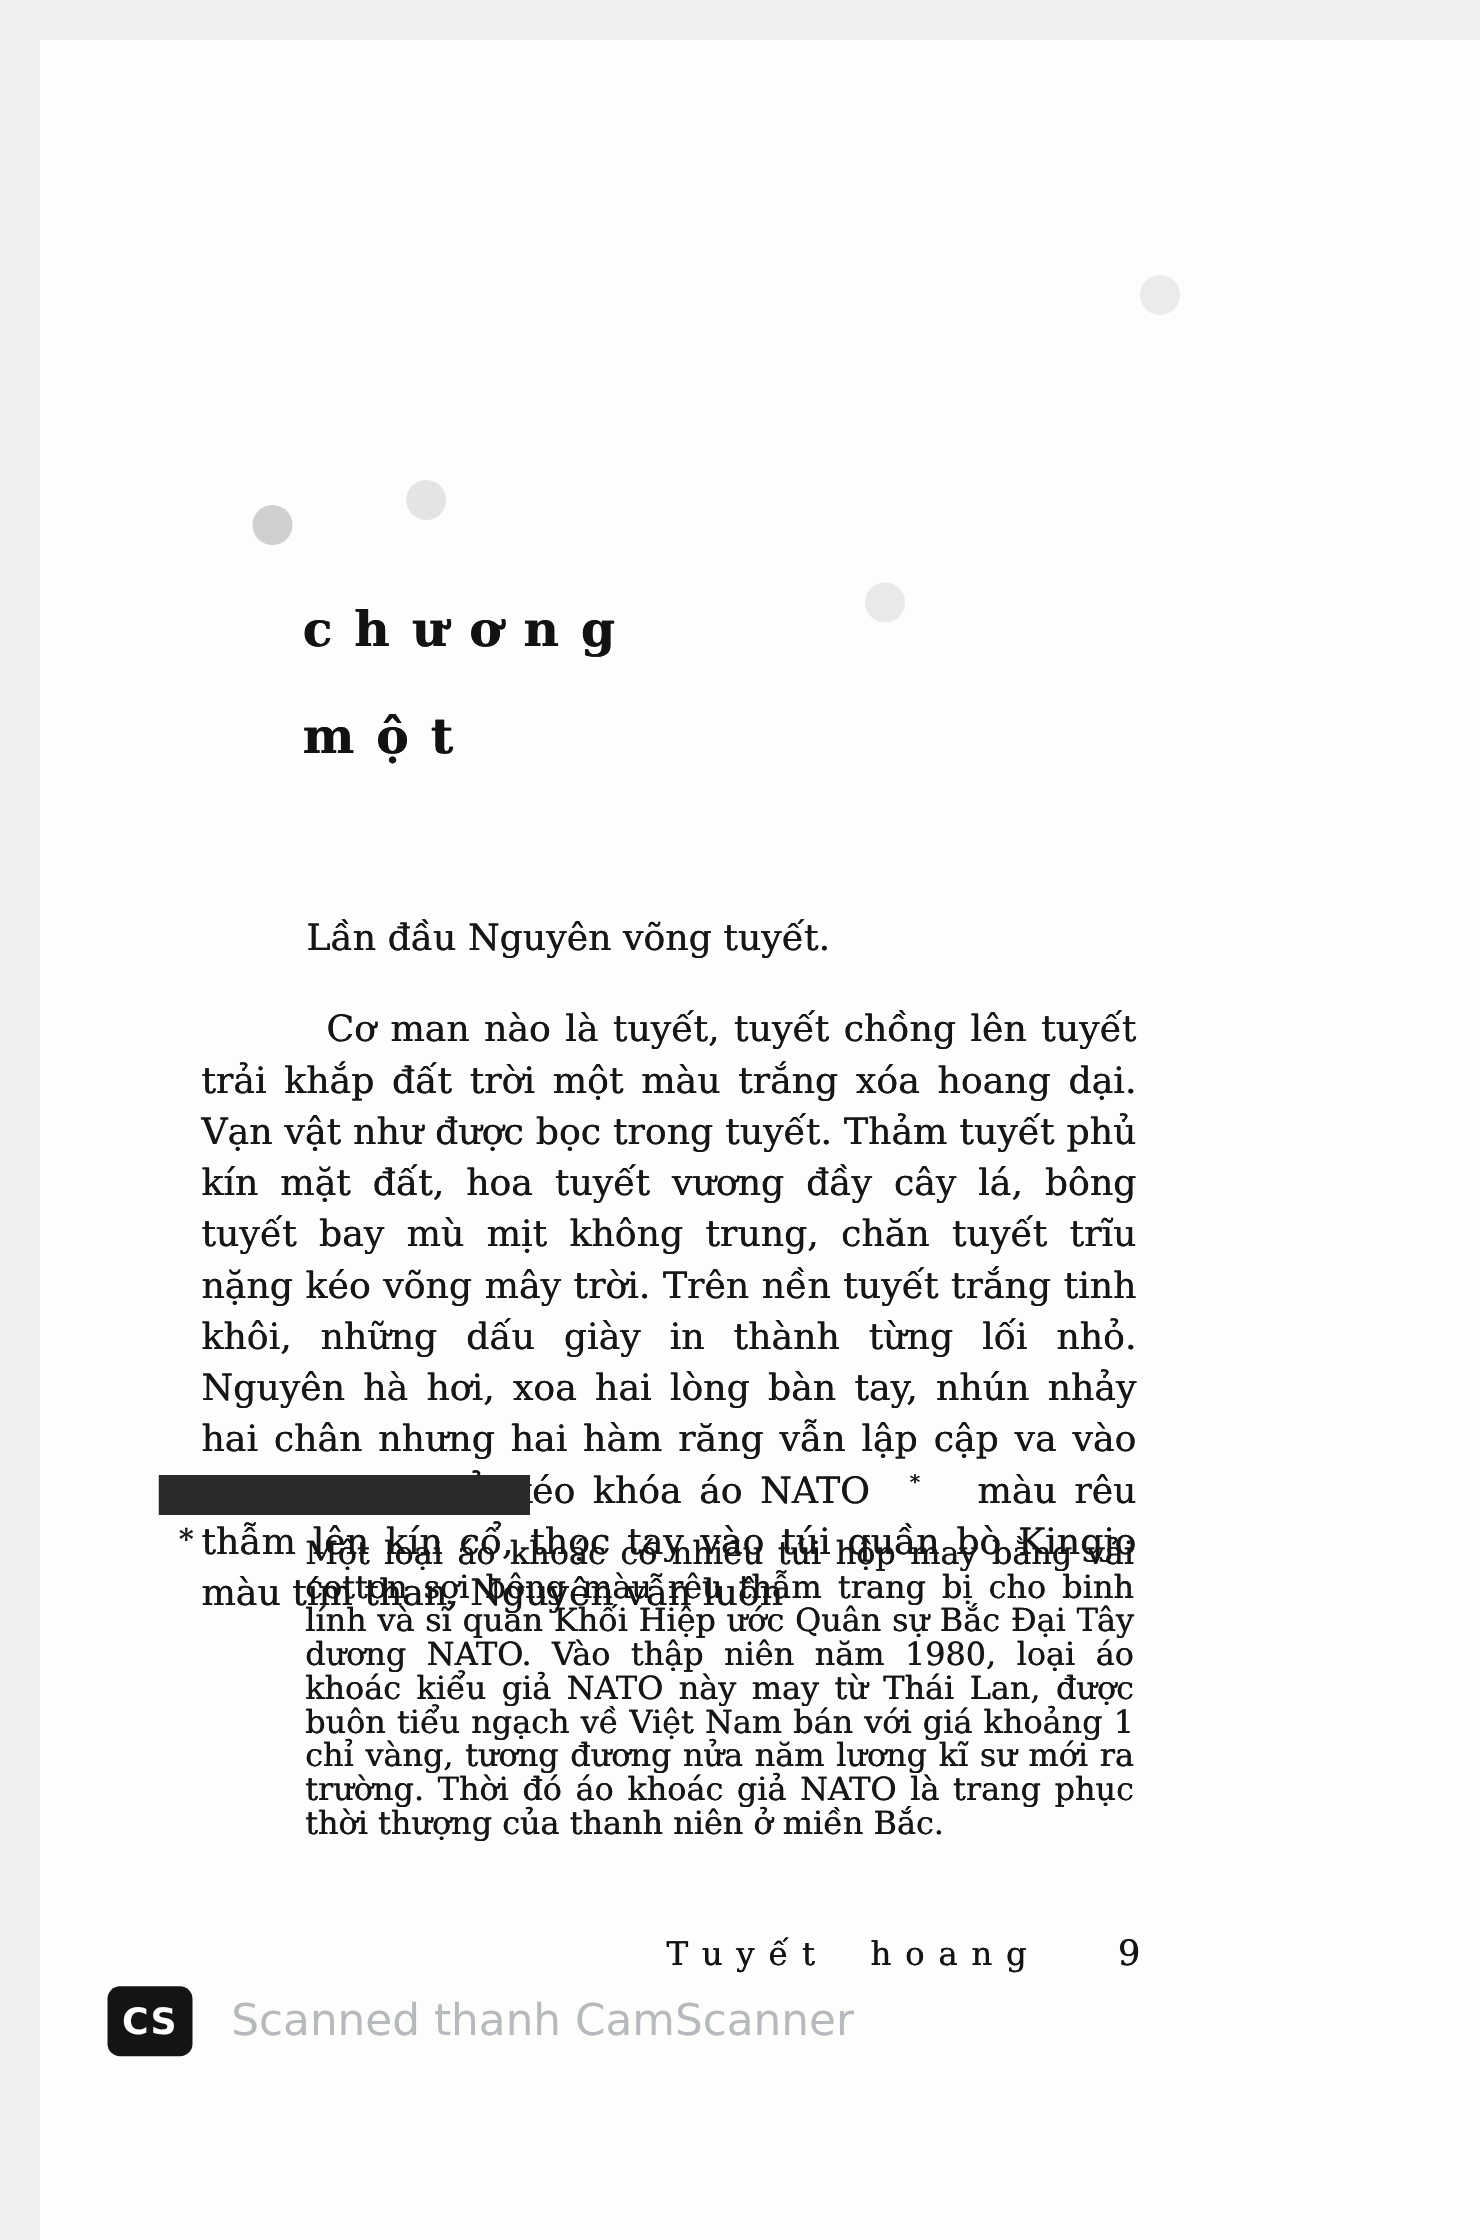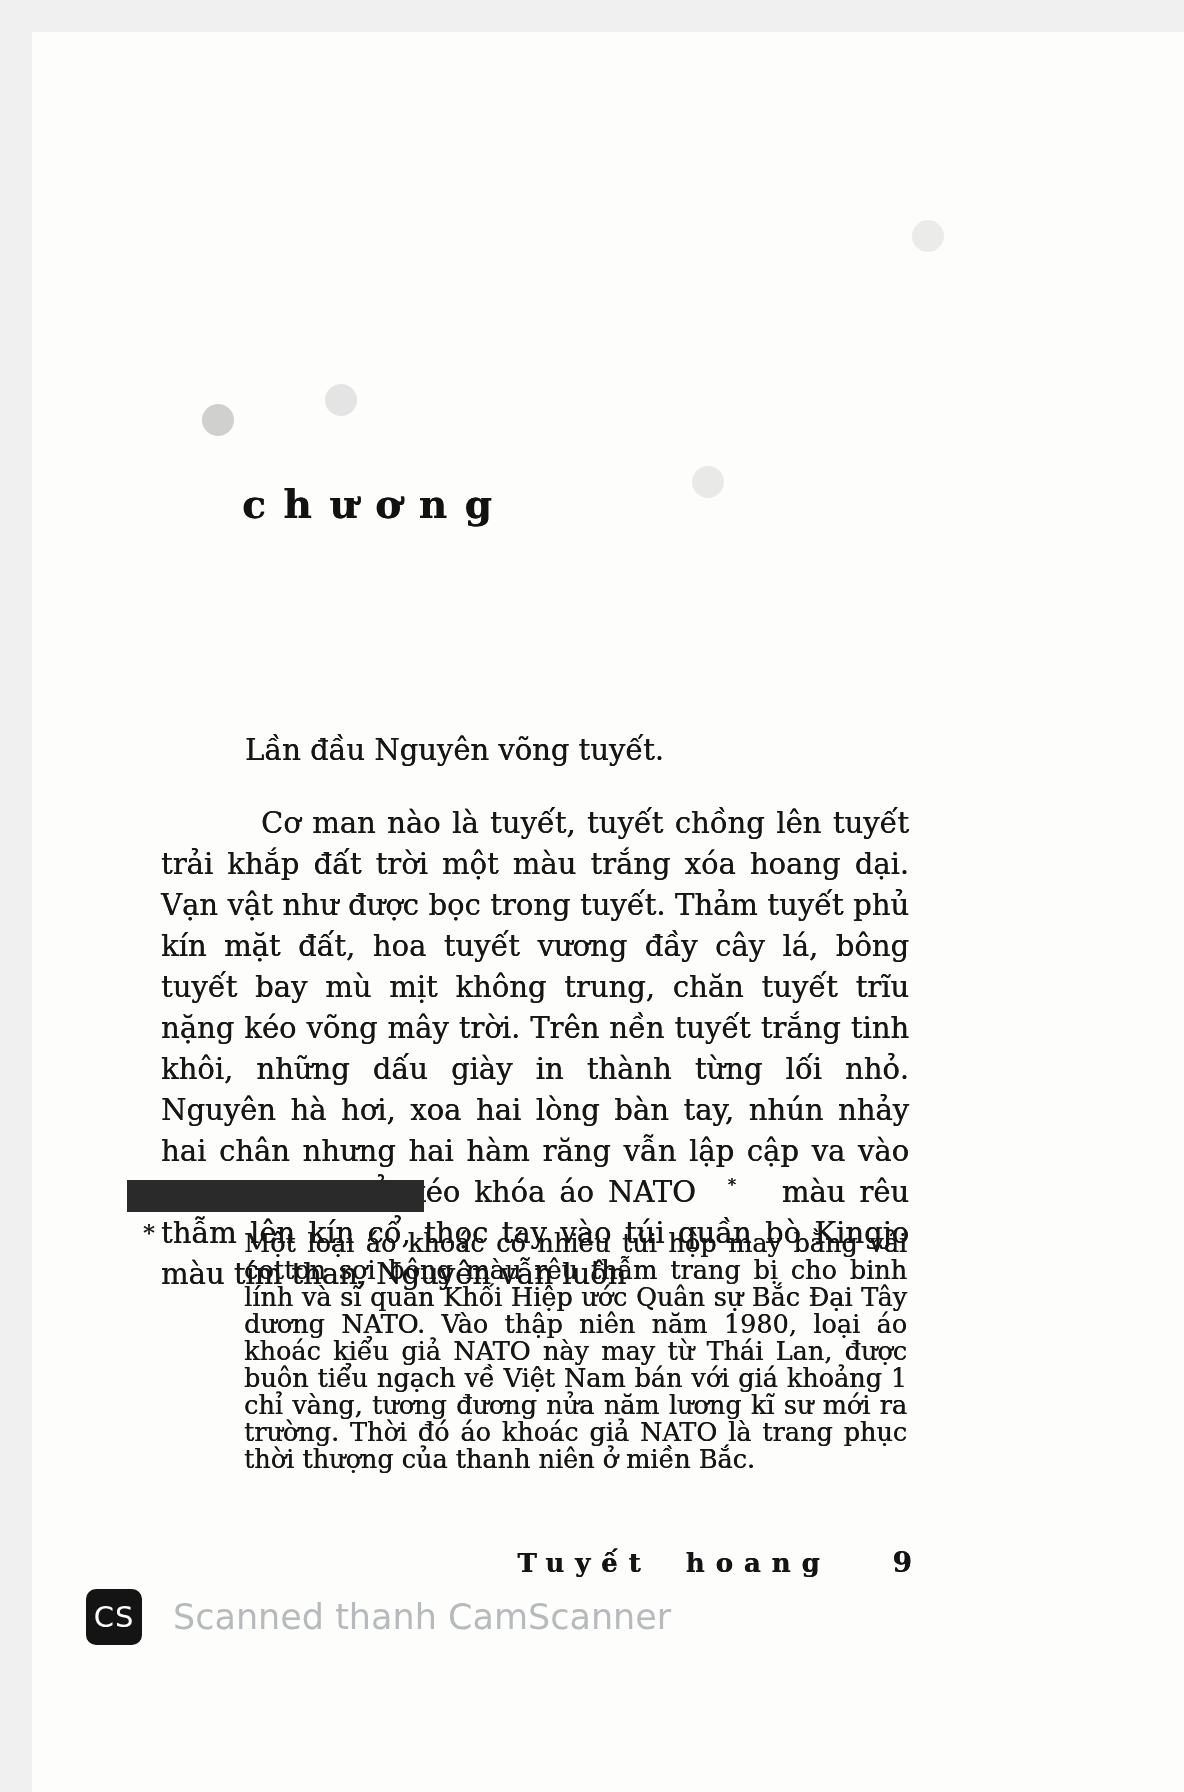--- a/index.html
+++ b/index.html
@@ -83,21 +83,21 @@
     font-size: 25.5px;
     line-height: 27px;
     text-align: justify;
     text-shadow: 0.35px 0 0 currentColor;
   }
 
   .page-footer {
     position: absolute;
     right: 272px;
     top: 1498px;
-    font-weight: bold;
+    font-weight: normal;
     color: #141414;
     white-space: nowrap;
   }
   .footer-title {
     font-size: 26px;
     letter-spacing: 0.42em;
     word-spacing: 0.55em;
     text-shadow: 0.35px 0 0 currentColor;
   }
   .footer-page {
@@ -109,29 +109,29 @@
   .camscanner {
     position: absolute;
     left: 38px;
     top: 1533px;
     display: flex;
     align-items: center;
     gap: 15px;
     font-family: "DejaVu Sans", "Liberation Sans", sans-serif;
   }
   .cs-logo {
-    width: 56px;
+    width: 68px;
     height: 56px;
     background: #141414;
     color: #ffffff;
     border-radius: 10px;
     display: flex;
     align-items: center;
     justify-content: center;
-    font-weight: normal;
+    font-weight: bold;
     font-size: 29px;
     letter-spacing: 1px;
     flex: 0 0 auto;
   }
   .cs-label {
     color: #b7babd;
     font-size: 35px;
   }
 </style>
 </head>
@@ -139,20 +139,21 @@
 
 <div class="scan">
 
   <span class="speck s1"></span>
   <span class="speck s2"></span>
   <span class="speck s3"></span>
   <span class="speck s4"></span>
 
   <div class="chapter-heading">
     <div class="ch-line">chương</div>
+    <div class="ch-line">một</div>
   </div>
 
   <div class="body-block">
     <p class="para">Lần đầu Nguyên võng tuyết.</p>
     <p class="para"><span>Cơ man nào là tuyết, tuyết chồng lên tuyết trải khắp đất trời một màu trắng xóa hoang dại. Vạn vật như được bọc trong tuyết. Thảm tuyết phủ kín mặt đất, hoa tuyết vương đầy cây lá, bông tuyết bay mù mịt không trung, chăn tuyết trĩu nặng kéo võng mây trời. Trên nền tuyết trắng tinh khôi, những dấu giày in thành từng lối nhỏ. Nguyên hà hơi, xoa hai lòng bàn tay, nhún nhảy hai chân nhưng hai hàm răng vẫn lập cập va vào nhau. Dựng cổ, kéo khóa áo NATO</span><sup class="fn-ref">*</sup><span> màu rêu thẫm lên kín cổ, thọc tay vào túi quần bò Kingjo màu tím than, Nguyên vẫn luôn</span></p>
   </div>
 
   <div class="footnote-rule"></div>
 
   <div class="footnote">

